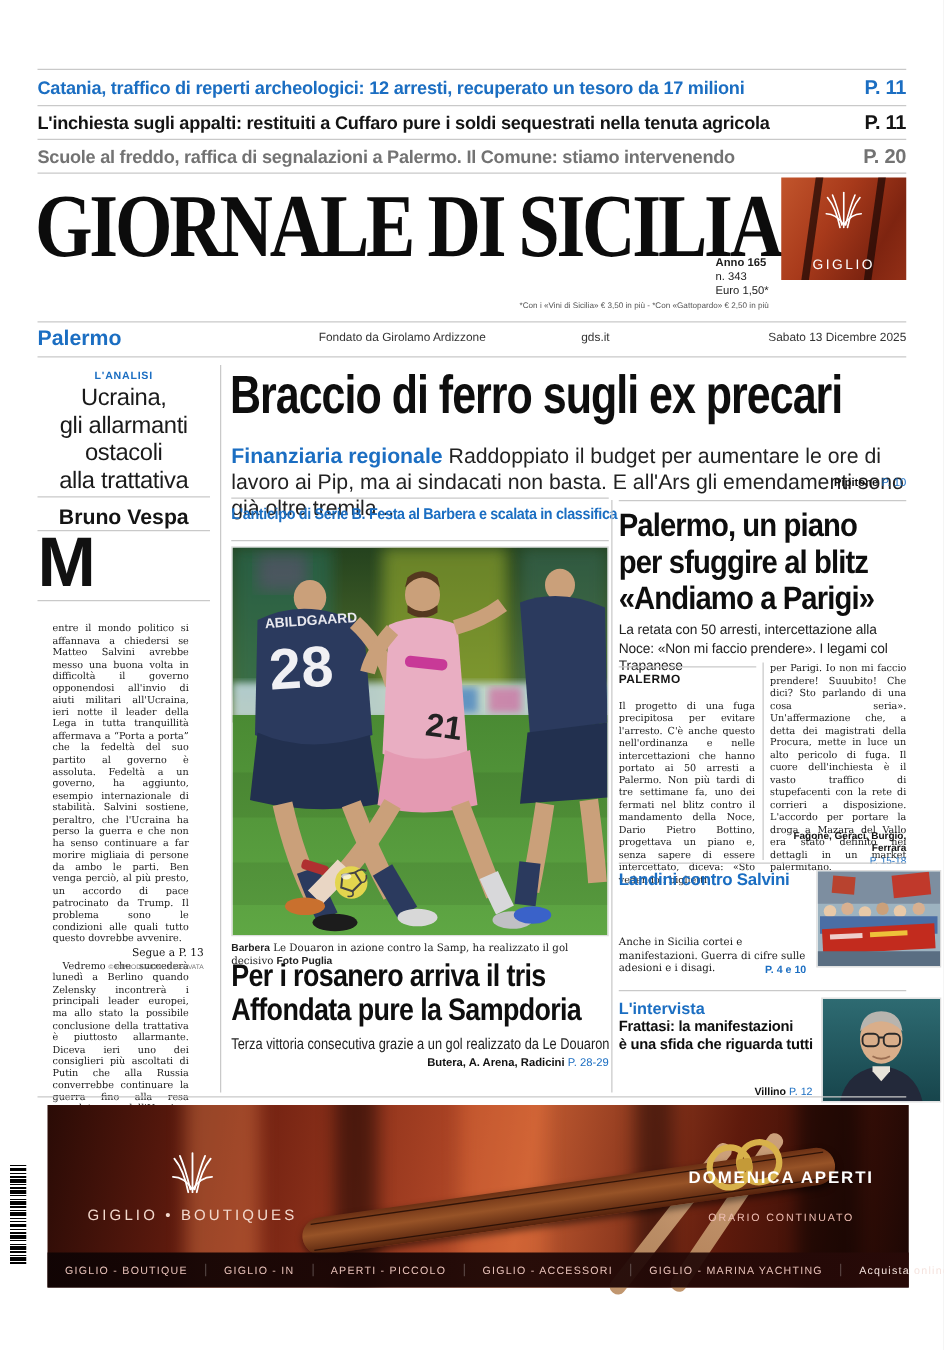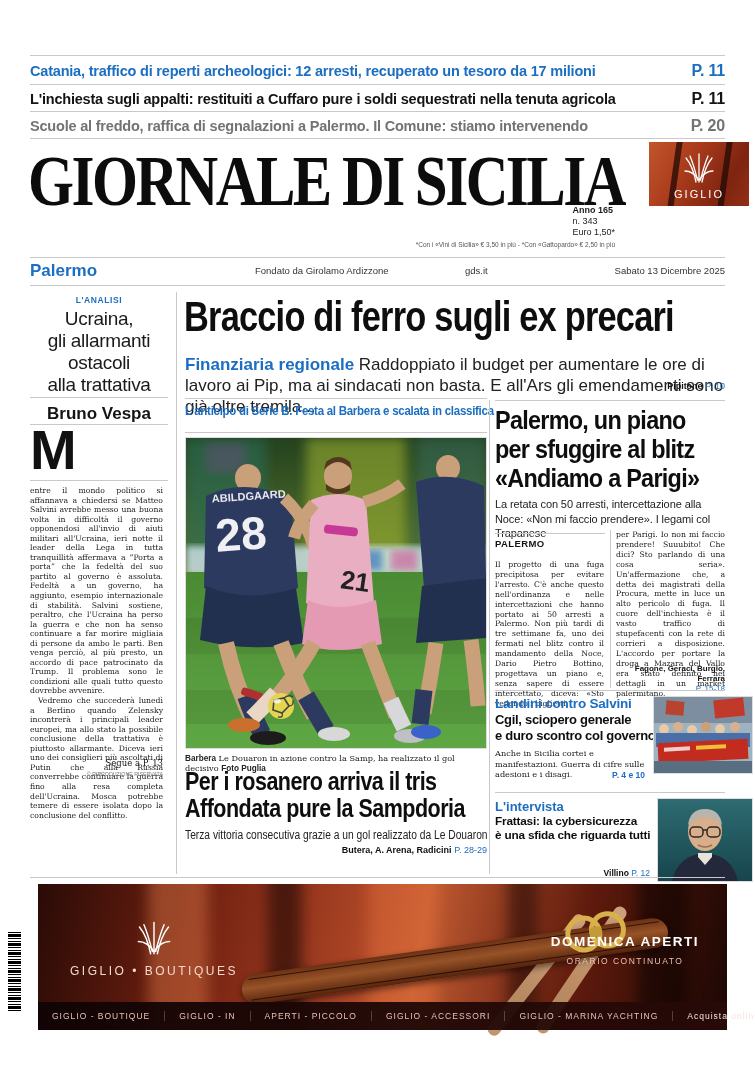--- a/index.html
+++ b/index.html
@@ -11,21 +11,21 @@
   
   .srow{position:absolute;left:30px;width:695px;height:26px;display:flex;justify-content:space-between;
         align-items:center;font-weight:700;font-size:14.5px;letter-spacing:-0.2px;white-space:nowrap}
   .srow .pg{font-size:16px;margin-left:10px}
   .c-blue{color:#1b6ec2}.c-dark{color:#141414}.c-gray{color:#737373}
 
   
   .mast{position:absolute;left:28px;top:139px;font-family:"Liberation Serif",serif;font-weight:700;
         font-size:58px;letter-spacing:-2.5px;color:#0c0c0c;transform:scale(1.02,1.24);
         transform-origin:left top;white-space:nowrap}
-  .gigliobox{position:absolute;left:649px;top:142px;width:100px;height:64px;overflow:hidden;
+  .gigliobox{position:absolute;left:625px;top:142px;width:100px;height:82px;overflow:hidden;
         background:linear-gradient(120deg,#c2552c 0%,#a83a1b 40%,#7e2410 75%,#932f16 100%)}
   .gigliobox .stripe{position:absolute;top:-10px;width:6px;height:100px;background:#200a05;opacity:.75;transform:rotate(8deg)}
   .gigliobox .brand{position:absolute;left:0;right:0;bottom:6px;text-align:center;color:#fff;
         font-size:11px;letter-spacing:2px}
   .gigliobox svg{position:absolute;left:50%;top:8px;transform:translateX(-50%)}
   .edition{position:absolute;right:140px;top:205px;text-align:left;font-size:9px;line-height:11px;color:#1c1c1c}
   .edition .b{font-weight:700}
   .pricenote{position:absolute;right:140px;top:241px;font-size:6.5px;color:#555}
 
   
@@ -36,21 +36,21 @@
 
   
   .an-kicker{position:absolute;left:30px;top:295px;width:138px;text-align:center;font-size:8.5px;
         font-weight:700;letter-spacing:.6px;color:#1b6ec2}
   .an-title{position:absolute;left:26px;top:308px;width:146px;text-align:center;font-size:19px;
         line-height:22px;color:#1a1a1a;letter-spacing:-0.3px}
   .an-author{position:absolute;left:30px;top:404px;width:138px;text-align:center;font-size:17px;font-weight:700}
   .an-drop{position:absolute;left:30px;top:424px;font-size:56px;font-weight:700;line-height:52px;color:#111}
   .an-body{position:absolute;left:30px;top:486px;width:133px;font-family:"DejaVu Serif",serif;
         font-size:7.7px;line-height:9.55px;text-align:justify;color:#1a1a1a}
-  .an-body p{margin:0}
+  .an-body p{margin:12px}
   .an-body p+p{text-indent:8px}
   .an-follow{position:absolute;left:30px;top:758px;width:133px;text-align:right;
         font-family:"DejaVu Serif",serif;font-weight:400;font-size:8.5px}
   .an-copy{position:absolute;left:30px;top:771px;width:133px;text-align:right;font-size:5.3px;color:#777}
 
   
   .lead-h{position:absolute;left:184px;top:292px;font-size:43px;font-weight:700;letter-spacing:-1px;
         white-space:nowrap;transform:scaleX(.8);transform-origin:left top;color:#0e0e0e}
   .lead-deck{position:absolute;left:185px;top:354px;width:545px;font-size:17px;line-height:21px;color:#222}
   .lead-deck .lbl{color:#1b6ec2;font-weight:700}
@@ -114,21 +114,21 @@
       background:linear-gradient(#6b3014,#975327 45%,#56230d);box-shadow:0 3px 6px rgba(0,0,0,.5);
       transform:rotate(-8deg);z-index:3}
   .belt .stitch{position:absolute;left:8px;right:8px;height:1px;background:rgba(30,10,4,.8)}
   .strap{position:absolute;width:13px;height:150px;background:linear-gradient(#d9b088,#b98a5e);
       border-radius:6px;z-index:2;opacity:.9}
   .buckle{position:absolute;left:560px;top:905px;z-index:4;transform:rotate(-10deg)}
   .ad-logo{position:absolute;left:70px;top:918px;z-index:5;color:#fff;text-align:center}
   .ad-logo .t{margin-top:4px;font-size:12px;letter-spacing:2.5px;color:#f3d9cd}
   .ad-open{position:absolute;left:520px;top:934px;z-index:5;width:210px;text-align:center;color:#fff}
   .ad-open .t1{font-size:13.5px;font-weight:700;letter-spacing:1.5px}
-  .ad-open .t2{font-size:8.5px;letter-spacing:1.5px;color:#eebdb2;margin-top:7px}
+  .ad-open .t2{font-size:8.5px;letter-spacing:1.5px;color:#eebdb2;margin-top:20px}
   .adbar{position:absolute;left:38px;top:1002px;width:689px;height:28px;z-index:6;display:flex;align-items:center;
       background:linear-gradient(90deg,rgba(16,4,4,.96),rgba(40,10,8,.92));color:#e9c2ba;font-size:8.5px;letter-spacing:1px}
   .adbar span{padding:0 14px;white-space:nowrap}
   .adbar span+span{border-left:1px solid rgba(255,255,255,.22)}
   .adbar .last{margin-left:auto;color:#f5e3de}
 
   .barcode{position:absolute;left:8px;top:932px;width:13px;height:80px;
       background:repeating-linear-gradient(#000 0 1px,#fff 1px 2px,#000 2px 5px,#fff 5px 6px,#000 6px 7px,#fff 7px 9px)}
 </style>
 </head>
@@ -337,24 +337,20 @@
   <div class="bz-col bz-col1">Il progetto di una fuga precipitosa per evitare l'arresto. C'è anche questo nell'ordinanza e nelle intercettazioni che hanno portato ai 50 arresti a Palermo. Non più tardi di tre settimane fa, uno dei fermati nel blitz contro il mandamento della Noce, Dario Pietro Bottino, progettava un piano e, senza sapere di essere intercettato, diceva: «Sto vedendo i biglietti</div>
   <div class="bz-col bz-col2">per Parigi. Io non mi faccio prendere! Suuubito! Che dici? Sto parlando di una cosa seria». Un'affermazione che, a detta dei magistrati della Procura, mette in luce un alto pericolo di fuga. Il cuore dell'inchiesta è il vasto traffico di stupefacenti con la rete di corrieri a disposizione. L'accordo per portare la droga a Mazara del Vallo era stato definito nei dettagli in un market palermitano.</div>
   <div class="bz-by">
     <span class="by-name" style="font-size:8px">Fagone, Geraci, Burgio, Ferrara</span><br>
     <span class="by-pg">P. 15-18</span>
   </div>
 
   <div class="hr" style="left:495px;width:230px;top:690px"></div>
 
   <div class="cg-kicker">Landini contro Salvini</div>
-  <div class="cg-title">
-    <span>Cgil, sciopero generale</span>
-    <span>e duro scontro col governo</span>
-  </div>
   <div class="cg-body">Anche in Sicilia cortei e manifestazioni. Guerra di cifre sulle adesioni e i disagi.</div>
   <div class="cg-pg">P. 4 e 10</div>
   <div class="miniphoto" style="left:653px;top:696px;width:100px;height:78px">
     <svg width="98" height="76" viewBox="0 0 98 76">
       <rect width="98" height="76" fill="#9db3c0"></rect>
       <rect x="0" y="0" width="98" height="26" fill="#7d8ea0"></rect>
       <rect x="60" y="2" width="30" height="18" fill="#c0392b" transform="rotate(-6 75 10)"></rect>
       <rect x="12" y="4" width="18" height="14" fill="#b8432f" transform="rotate(5 20 10)"></rect>
       <g>
         <circle cx="10" cy="32" r="5" fill="#e8c9a8"></circle>
@@ -369,21 +365,21 @@
       <rect x="10" y="50" width="26" height="4" fill="#f3e0de" opacity=".9" transform="rotate(-3 23 52)"></rect>
       <rect x="42" y="48" width="30" height="4" fill="#f3d23c" opacity=".9" transform="rotate(-3 57 50)"></rect>
       <rect x="0" y="64" width="98" height="12" fill="#5a6e82"></rect>
     </svg>
   </div>
 
   <div class="hr" style="left:495px;width:230px;top:792px"></div>
 
   <div class="iv-kicker">L'intervista</div>
   <div class="iv-title">
-    <span>Frattasi: la cybersicurezza</span>
+    <span>Frattasi: la manifestazioni</span>
     <span>è una sfida che riguarda tutti</span>
   </div>
   <div class="iv-by">
     <span class="by-name">Villino</span>
     <span class="by-pg">P. 12</span>
   </div>
   <div class="miniphoto" style="left:657px;top:798px;width:96px;height:84px">
     <svg width="94" height="82" viewBox="0 0 94 82">
       <defs>
           <linearGradient id="tv" x1="0" y1="0" x2="0" y2="1">

